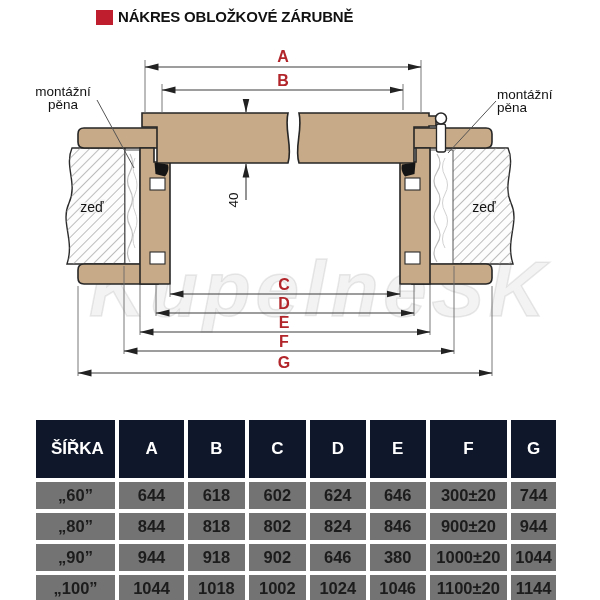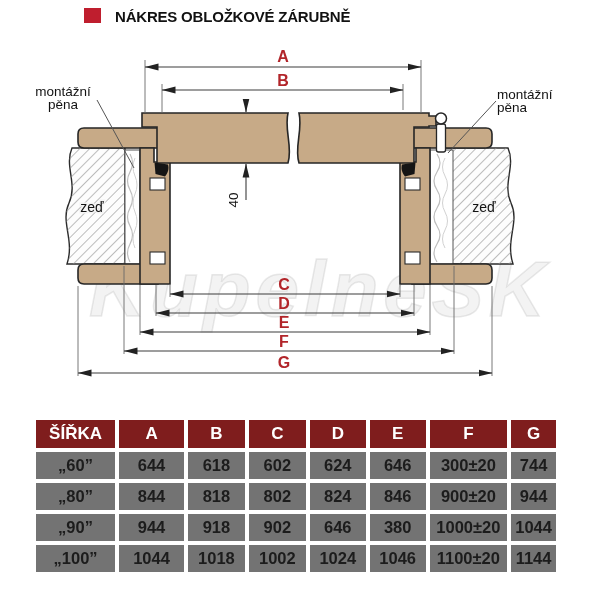--- a/index.html
+++ b/index.html
@@ -1,21 +1,21 @@
 <!DOCTYPE html>
 <html><head>
 <meta charset="utf-8">
 <style>
   html,body{margin:0;padding:0;}
   body{
     width:600px;height:600px;position:relative;overflow:hidden;
     background:#fff;font-family:"Liberation Sans",sans-serif;
   }
   
-  .title-bar{position:absolute;left:84px;top:8px;display:flex;align-items:flex-start;gap:14px;}
+  .title-bar{position:absolute;left:96px;top:8px;display:flex;align-items:flex-end;gap:5px;}
   .title-square{width:17px;height:15px;background:#bf1e2e;}
   .title-text{font-size:15px;font-weight:700;color:#111;letter-spacing:-0.2px;white-space:nowrap;}
   
   .watermark{
     position:absolute;left:50px;top:244px;white-space:nowrap;
     font-size:78px;font-weight:700;font-style:italic;letter-spacing:5px;
     color:rgba(135,135,135,0.10);-webkit-text-stroke:1.5px rgba(150,150,150,0.20);
     user-select:none;
     margin-left:39px;
   }
@@ -27,21 +27,21 @@
   .dim{stroke:#3c3c3c;stroke-width:1.1;fill:none;}
   .leader{stroke:#555;stroke-width:1;fill:none;}
   .squig{stroke:#bdbdbd;stroke-width:1.2;fill:none;}
   .squig2{stroke:#d2d2d2;stroke-width:1;fill:none;}
   .dimtxt{font-family:"Liberation Sans",sans-serif;font-size:16px;font-weight:700;fill:#b2252a;text-anchor:middle;}
   .lbl{font-family:"Liberation Sans",sans-serif;font-size:13.5px;fill:#121212;}
   .wall-lbl{font-family:"Liberation Sans",sans-serif;font-size:14px;fill:#121212;paint-order:stroke;stroke:#f4f4f4;stroke-width:3px;}
   
   .table-wrap{position:absolute;left:32px;top:416px;width:528px;}
   table{border-collapse:separate;border-spacing:4px;width:100%;table-layout:fixed;}
-  th{background:#7f1d1d;color:#fff;font-weight:700;font-size:17px;height:28px;text-align:center;padding:0;}
+  th{background:#0f172a;color:#fff;font-weight:700;font-size:17px;height:28px;text-align:center;padding:15px;}
   td{background:#737373;color:#1c1c1c;font-weight:700;font-size:16.5px;height:27px;text-align:center;padding:0;}
 </style>
 </head>
 <body>
 
 <div class="watermark">KupelneSK</div>
 
 <svg class="diagram" width="600" height="412" viewBox="0 0 600 412">
   <defs>
     <pattern id="hatch" width="7" height="7" patternUnits="userSpaceOnUse" patternTransform="rotate(45)">

